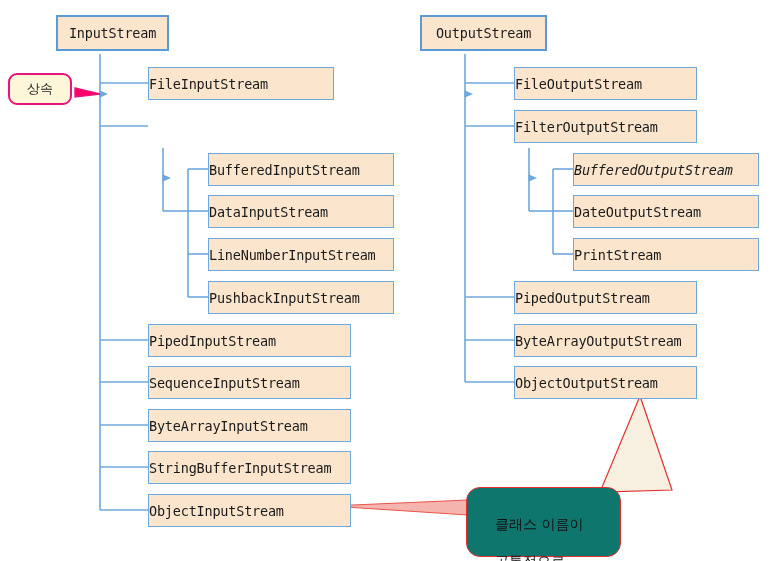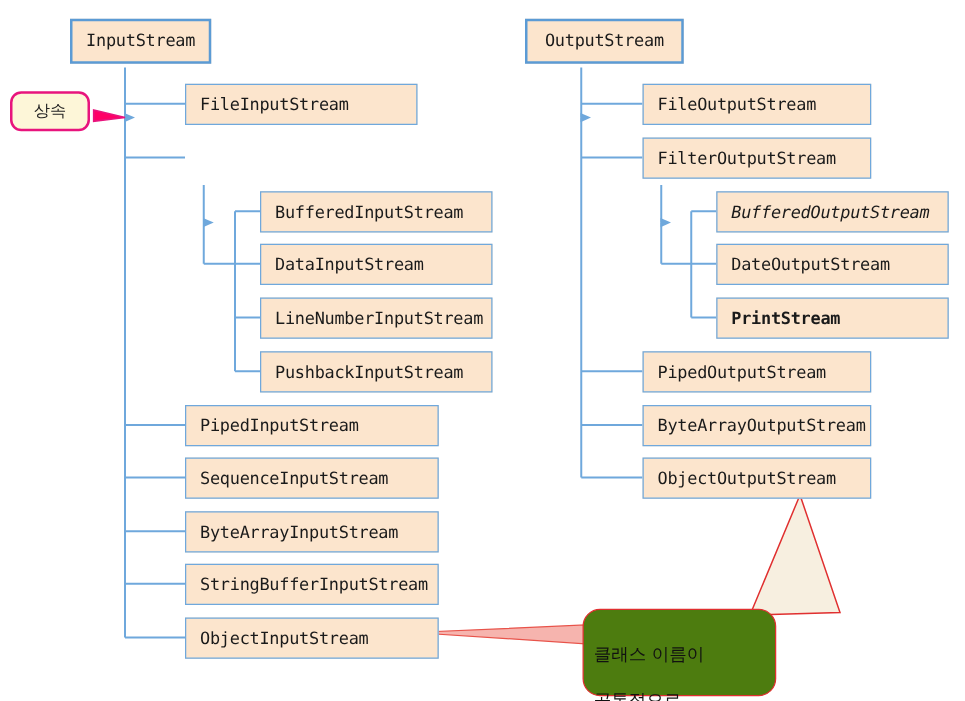--- a/index.html
+++ b/index.html
@@ -27,21 +27,20 @@
     height: 561px;
     pointer-events: none;
   }
   .node {
     position: absolute;
     box-sizing: border-box;
     background: #fce5cd;
     border: 1px solid #6fa8dc;
     display: flex;
     align-items: center;
-    padding-left: 11px;
     font-size: 13.5px;
     color: #1a1a1a;
     letter-spacing: -0.2px;
     white-space: nowrap;
     font-family: "DejaVu Sans Mono", "Liberation Mono", monospace;
   }
   .node.root {
     border: 2px solid #5b9bd5;
     justify-content: center;
     padding-left: 0;
@@ -55,24 +54,24 @@
     display: flex;
     align-items: center;
     justify-content: center;
     font-size: 13px;
     color: #222;
     font-family: "DejaVu Sans", "Liberation Sans", sans-serif;
   }
   .callout {
     position: absolute;
     box-sizing: border-box;
-    background: #4d7c0f;
+    background: #0f766e;
     border: 1.4px solid #e03030;
     border-radius: 14px;
-    padding: 9px 12px 8px 8px;
+    padding: 9px 12px 8px 28px;
     font-size: 14px;
     line-height: 1.32;
     color: #111;
     font-family: "DejaVu Sans", "Liberation Sans", sans-serif;
     white-space: pre-line;
   }
   .callout-line { display: block; }
 </style>
 </head>
 <body>
@@ -192,21 +191,21 @@
   <div class="node" style="left:514px; top:110px; width:183px; height:33px;">
     <span>FilterOutputStream</span>
   </div>
 
   <div class="node" style="left:573px; top:153px; width:186px; height:33px;font-style:italic;">
     <span>BufferedOutputStream</span>
   </div>
   <div class="node" style="left:573px; top:195px; width:186px; height:33px;">
     <span>DateOutputStream</span>
   </div>
-  <div class="node" style="left:573px; top:238px; width:186px; height:33px;font-weight:bold;">
+  <div class="node" style="left:573px; top:238px; width:186px; height:33px;">
     <span>PrintStream</span>
   </div>
 
   <div class="node" style="left:514px; top:281px; width:183px; height:33px;">
     <span>PipedOutputStream</span>
   </div>
   <div class="node" style="left:514px; top:324px; width:183px; height:33px;">
     <span>ByteArrayOutputStream</span>
   </div>
   <div class="node" style="left:514px; top:366px; width:183px; height:33px;">

